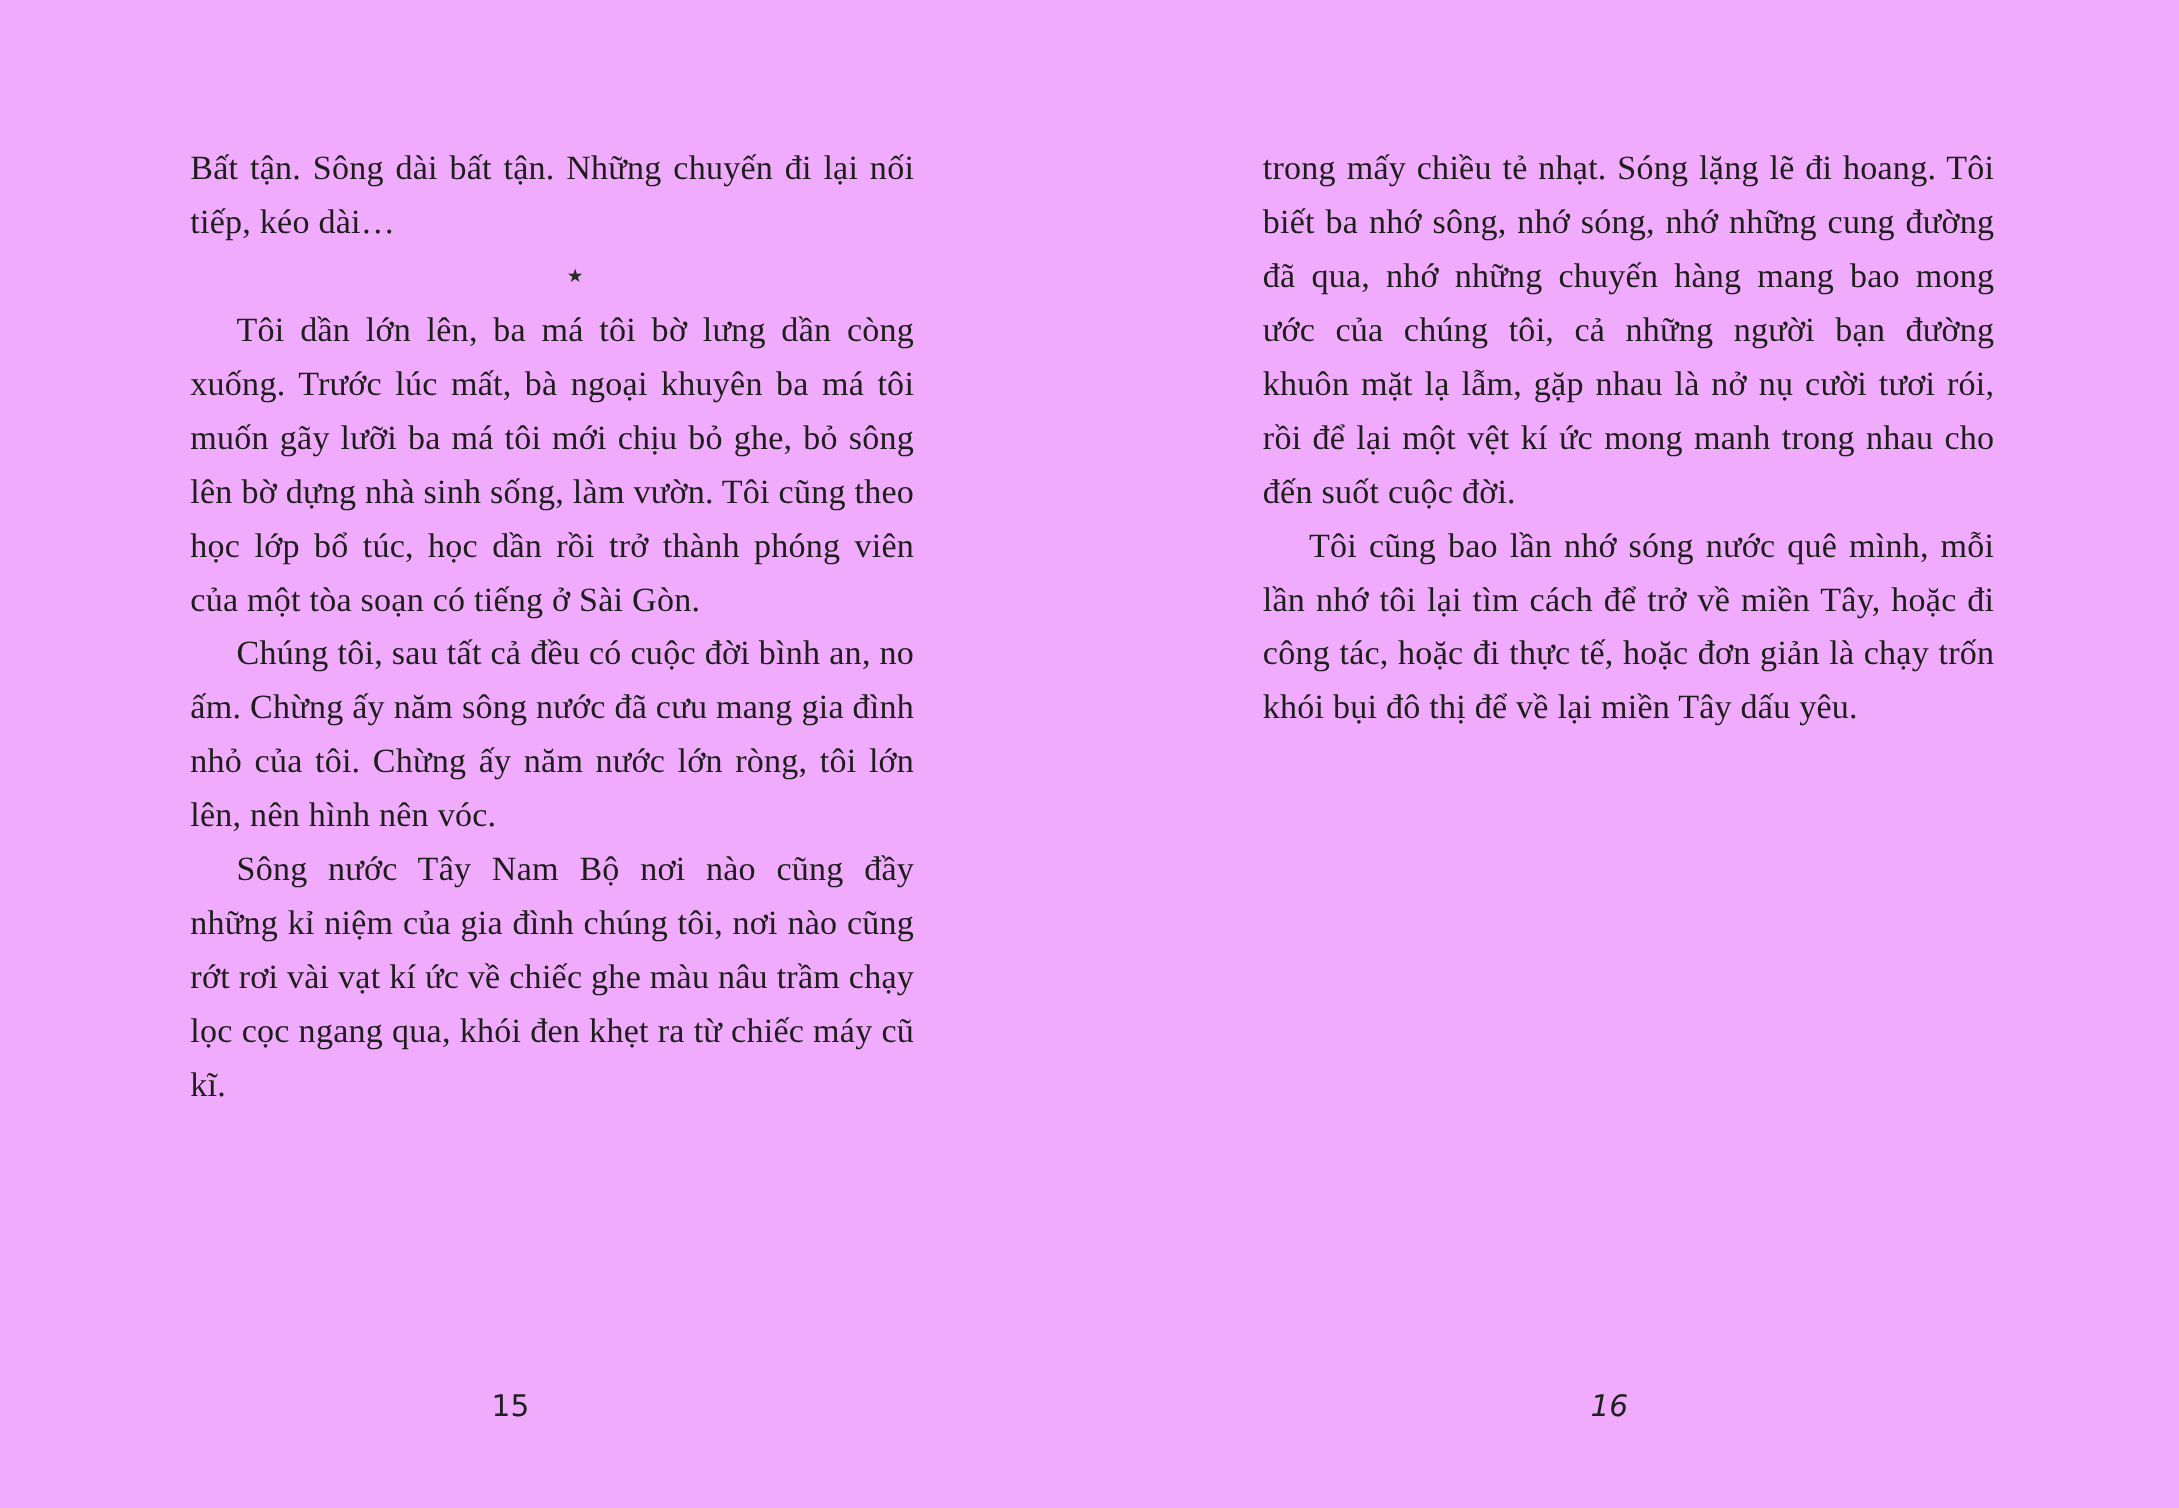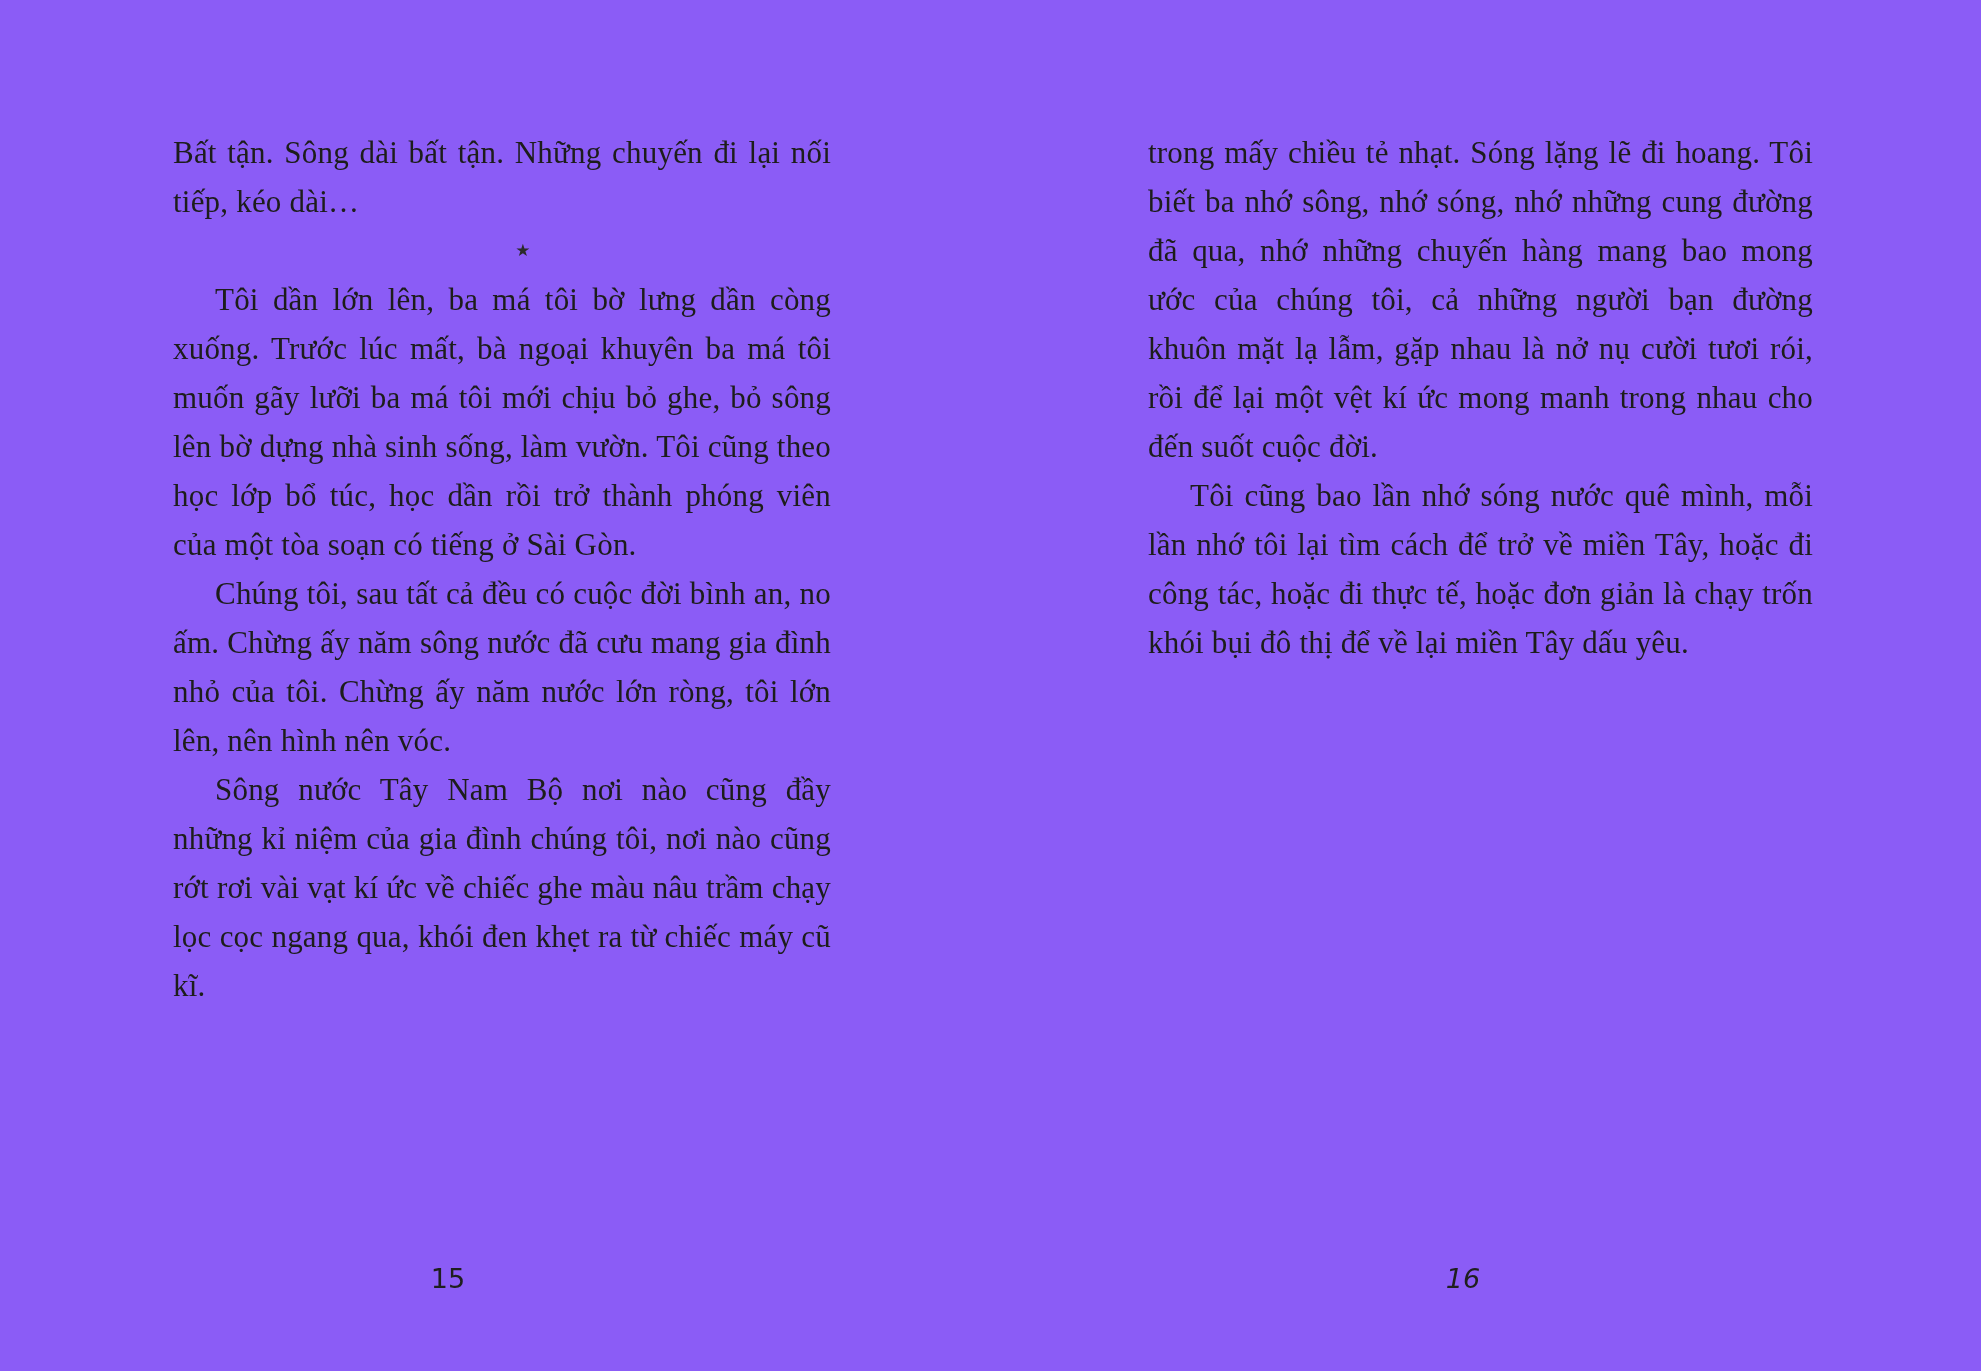--- a/index.html
+++ b/index.html
@@ -10,21 +10,21 @@
     width: 1981px;
     height: 1371px;
     background: #ffffff;
     position: relative;
     overflow: hidden;
     font-family: "Liberation Serif", serif;
   }
   .book-spread {
     position: absolute;
     inset: 0;
-    background: #8b5cf6;
+    background: #f0abfc;
   }
   .page-col {
     position: absolute;
     top: 128px;
     color: #1d1d1b;
     font-size: 31px;
     line-height: 49px;
     text-align: justify;
     letter-spacing: 0.2px;
   }
@@ -48,21 +48,21 @@
   }
   .page-number {
     position: absolute;
     top: 1263px;
     transform: translateX(-50%);
     font-family: "DejaVu Sans", sans-serif;
     font-size: 27px;
     line-height: 32px;
     color: #1f1f1f;
   }
-  .page-number-left  { left: 448px; }
+  .page-number-left  { left: 464px; }
   .page-number-right { left: 1463px; font-style: italic; }
 </style>
 </head>
 <body>
 
 <div class="book-spread">
 
   <div class="page-col page-col-left">
     <p class="no-indent">Bất tận. Sông dài bất tận. Những chuyến đi lại nối tiếp, kéo dài…</p>
     <p class="section-break">★</p>

